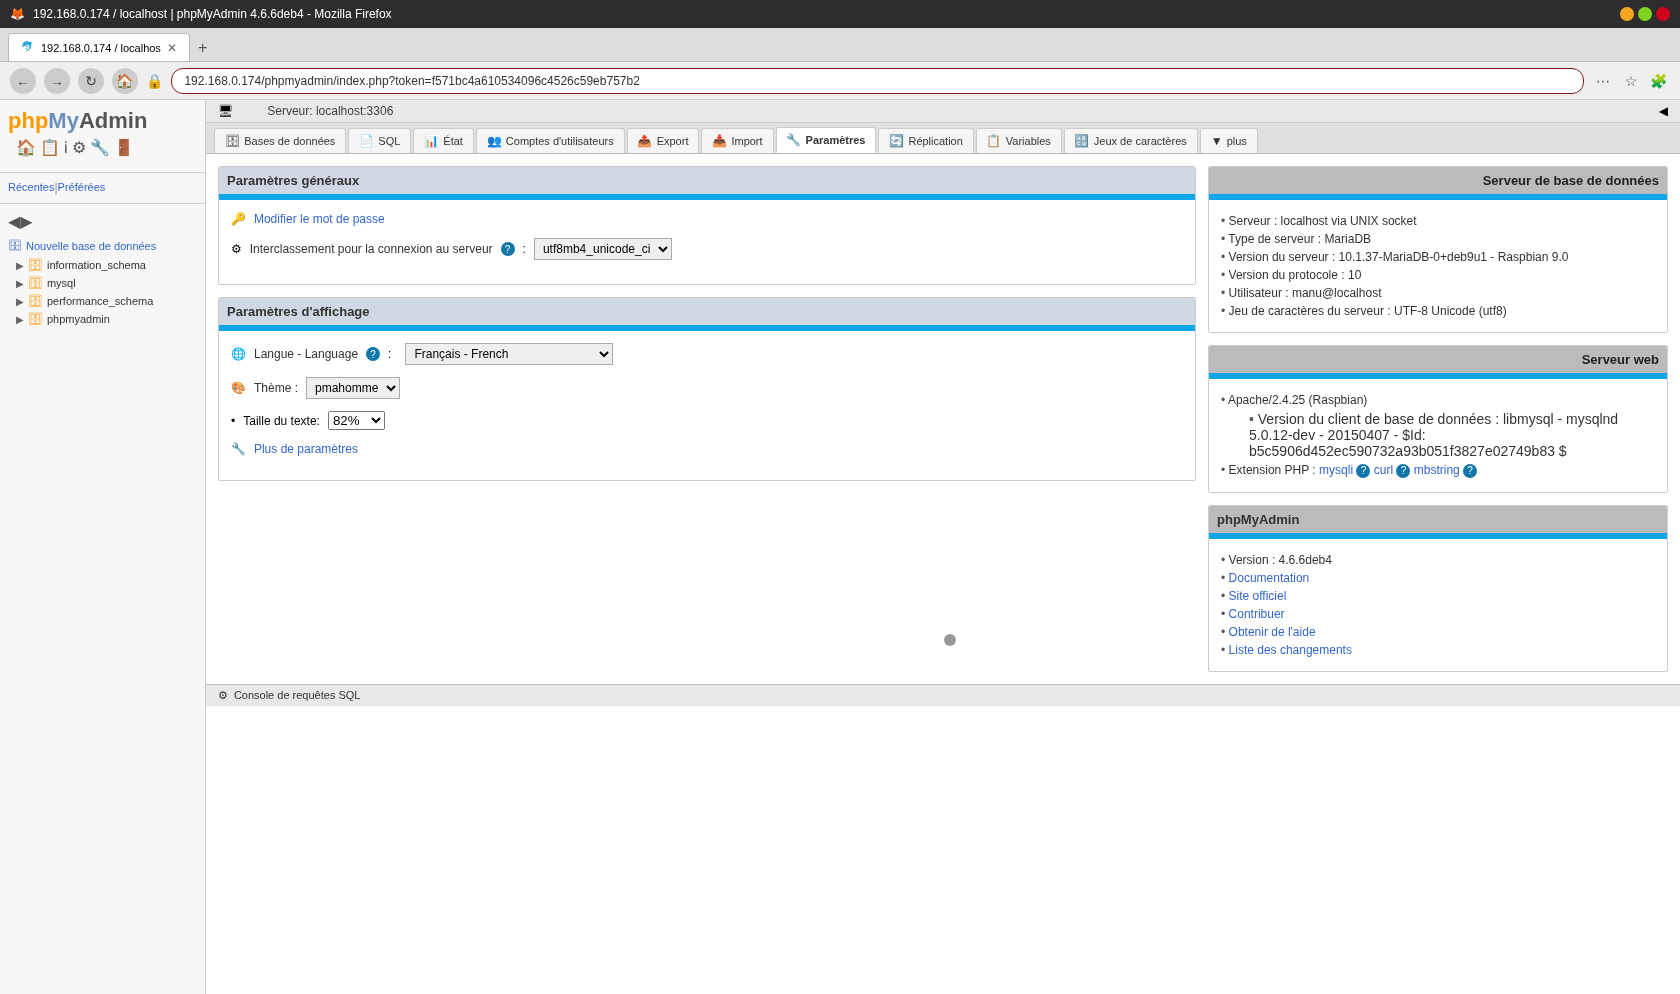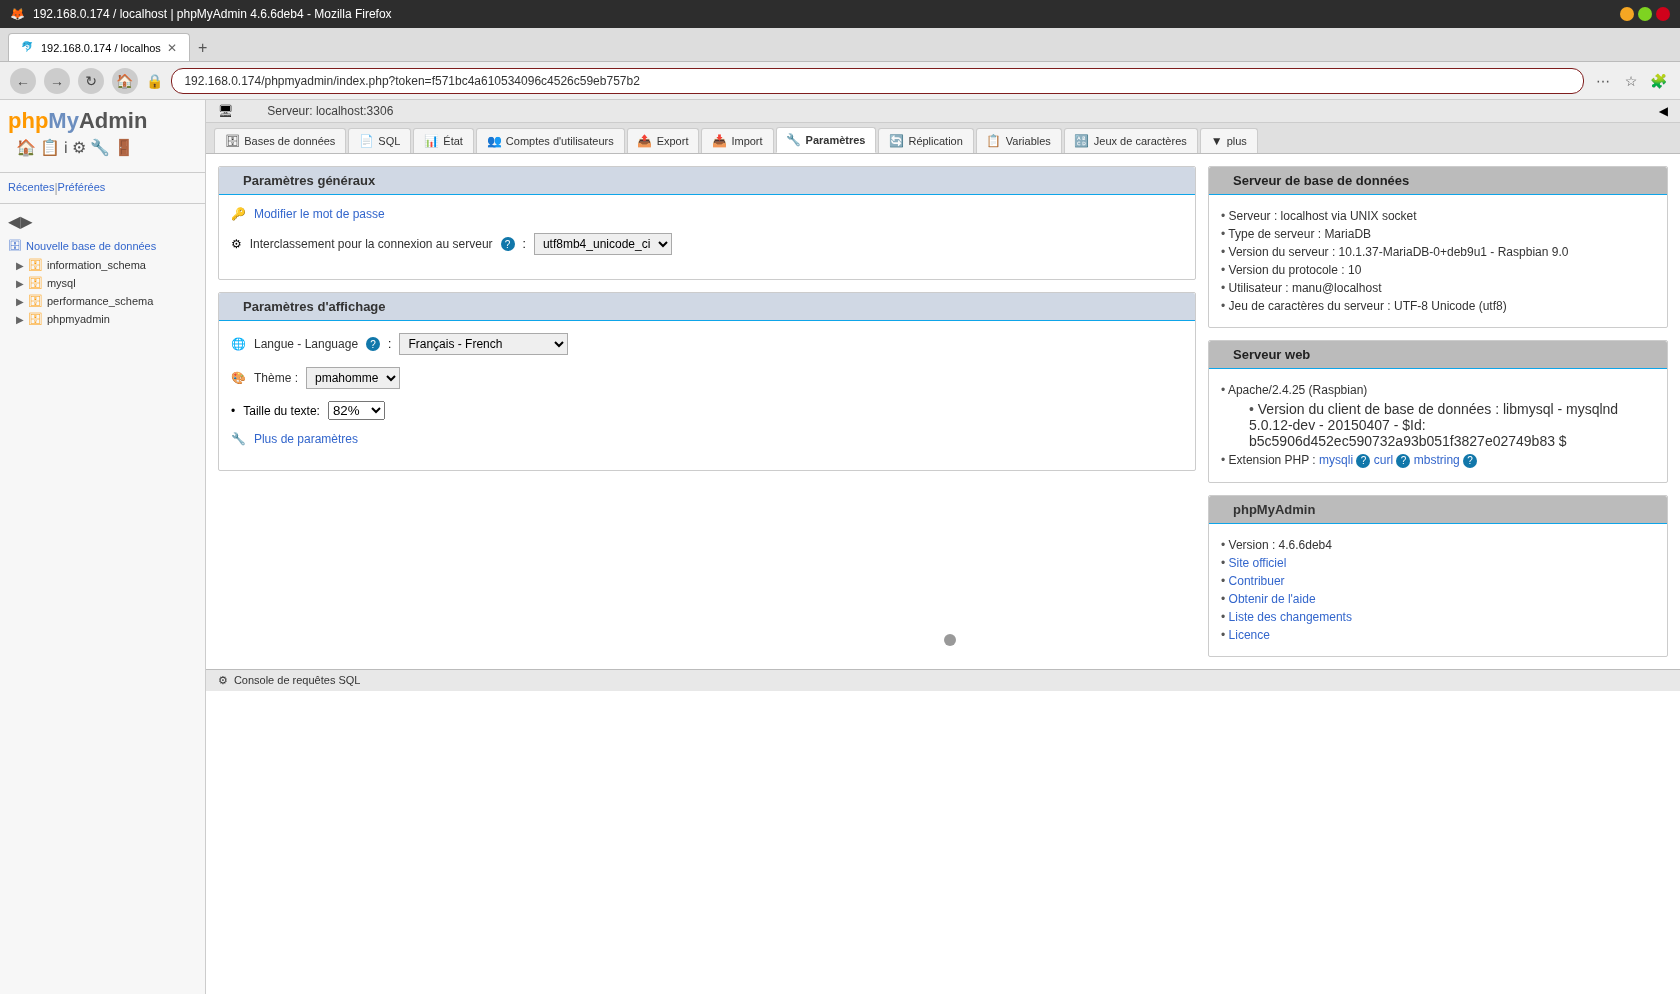--- a/index.html
+++ b/index.html
@@ -192,25 +192,25 @@
     .right-panel { width: 460px; display: flex; flex-direction: column; gap: 12px; }
 
     
     .section-box {
       border: 1px solid #ccc;
       border-radius: 2px;
       background: #fff;
     }
     .section-header {
       background: #d0d8e4;
-      padding: 6px 24px;
+      padding: 6px 8px;
       font-size: 13px;
       font-weight: bold;
       color: #333;
-      border-bottom: 1px solid #0ea5e9;
+      border-bottom: 6px solid #0ea5e9;
       border-radius: 2px 2px 0 0;
     }
     .section-content {
       padding: 12px;
     }
 
     
     .form-row {
       display: flex;
       align-items: center;
@@ -274,20 +274,21 @@
       align-items: center;
       gap: 6px;
       cursor: pointer;
       color: #333;
     }
 
     
     .section-header.gray {
       background: #bbb;
       color: #222;
+      text-align: right;
     }
 
     
     .section-header.pma-section {
       background: #bbb;
     }
 
     .cursor-dot {
       position: absolute;
       width: 12px;
@@ -481,21 +482,21 @@
             <div class="section-header">
               <span>Paramètres d'affichage</span>
             </div>
             <div class="section-content">
 
               <div class="form-row">
                 <span>🌐</span>
                 <label>Langue - Language</label>
                 <span class="help-icon">?</span>
                 <span>:</span>
-                <select style="width:169px;">
+                <select style="width:208px;margin-left:6px;">
                   <option>Français - French</option>
                   <option>English</option>
                 </select>
               </div>
 
               <div class="form-row">
                 <span>🎨</span>
                 <label>Thème :</label>
                 <select>
                   <option>pmahomme</option>
@@ -552,25 +553,25 @@
             </div>
           </div>
 
           <div class="section-box">
             <div class="section-header pma-section">
               <span>phpMyAdmin</span>
             </div>
             <div class="section-content">
               <ul class="info-list">
                 <li>Version : 4.6.6deb4</li>
+                <li><a class="info-link">Documentation</a></li>
                 <li><a class="info-link">Site officiel</a></li>
                 <li><a class="info-link">Contribuer</a></li>
                 <li><a class="info-link">Obtenir de l'aide</a></li>
                 <li><a class="info-link">Liste des changements</a></li>
-                <li><a class="info-link">Licence</a></li>
               </ul>
             </div>
           </div>
         </div>
       </div>
 
       <div class="cursor-dot"></div>
     </div>
 
     <div class="sql-console">

